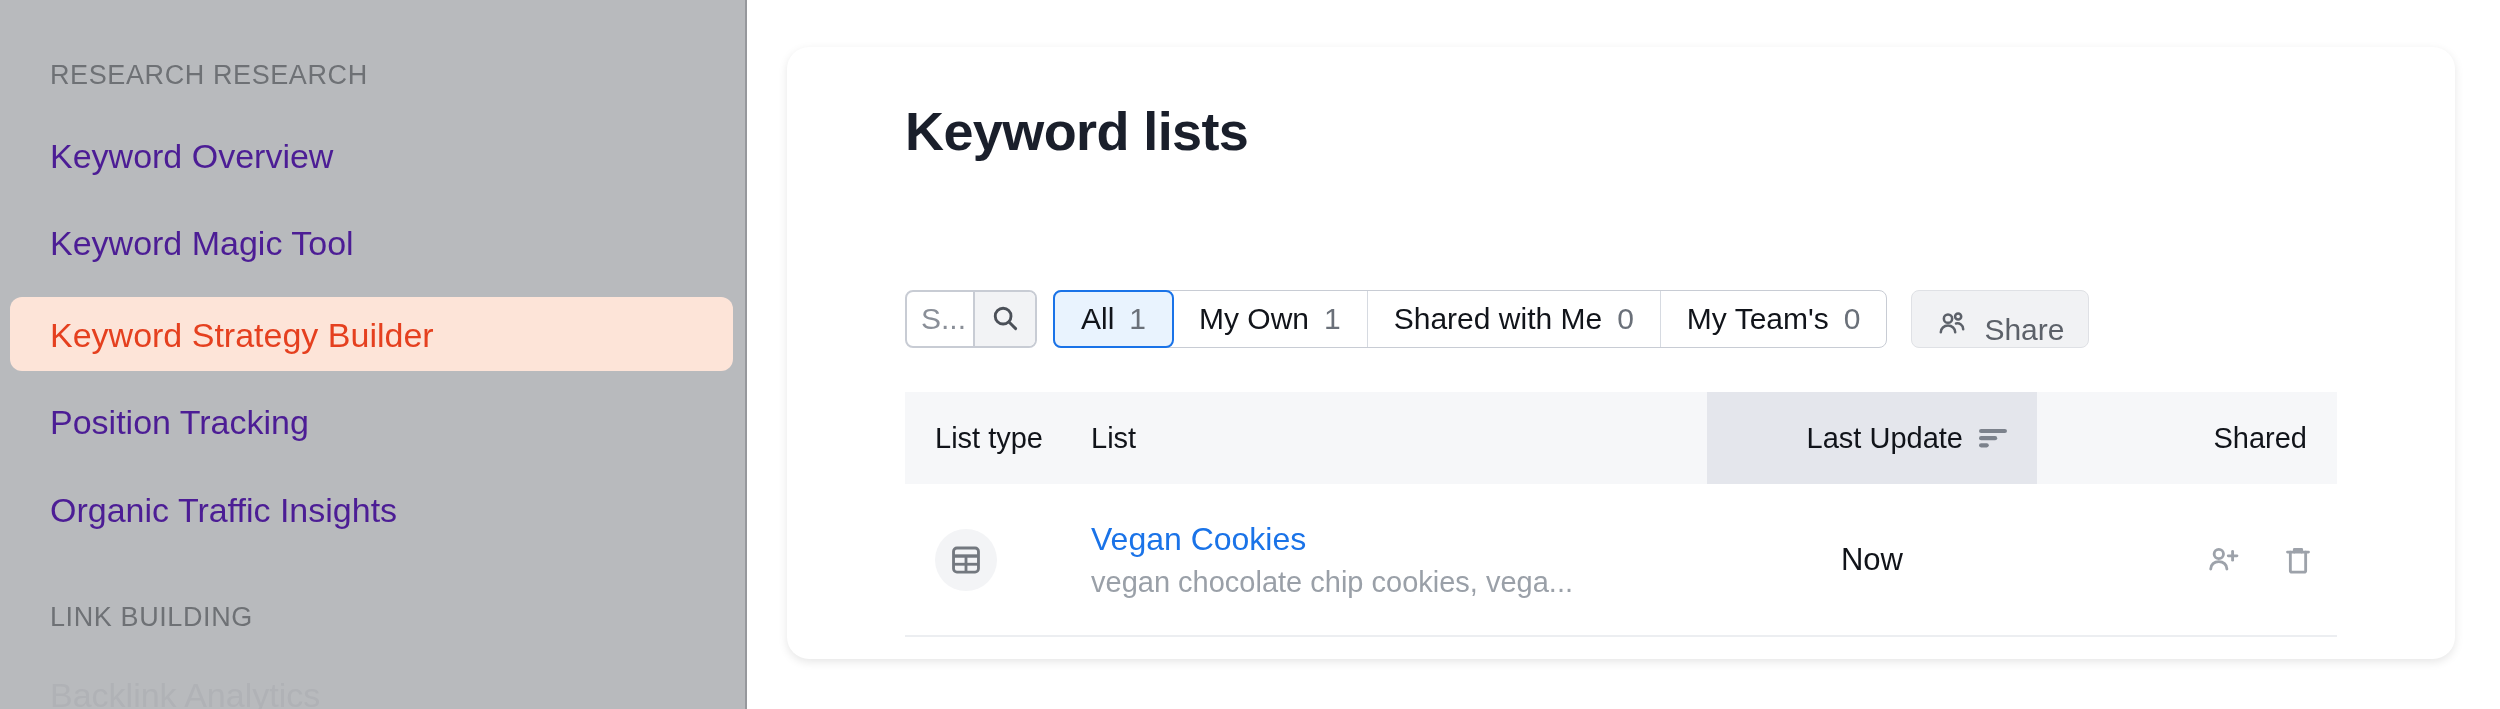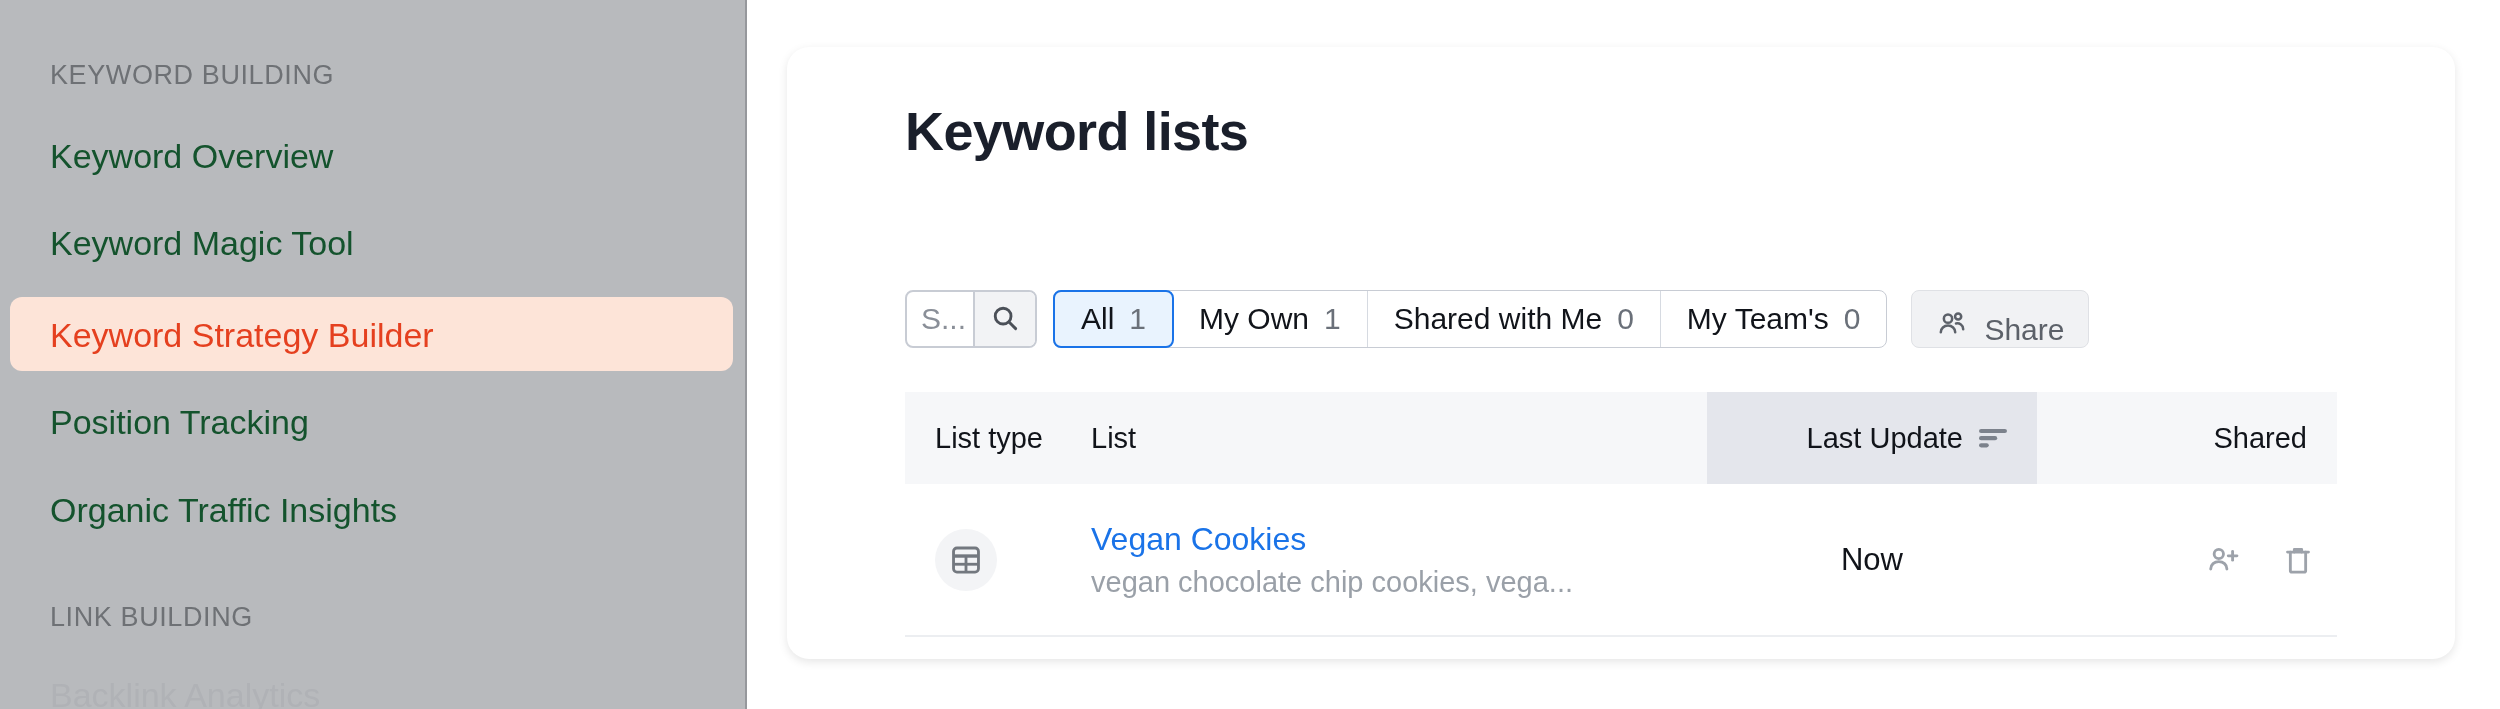--- a/index.html
+++ b/index.html
@@ -40,21 +40,21 @@
     font-size: 27px;
     letter-spacing: 0.6px;
     color: #6e7175;
     font-weight: 400;
     white-space: nowrap;
   }
   .nav-item {
     position: absolute;
     left: 50px;
     font-size: 34px;
-    color: #14532d;
+    color: #4c1d95;
     white-space: nowrap;
     font-weight: 400;
   }
   .nav-pill {
     position: absolute;
     left: 10px;
     width: 723px;
     height: 74px;
     border-radius: 12px;
     background: #fde4d8;
@@ -258,21 +258,21 @@
   .update-val { font-size: 31px; color: #11141a; }
   .action-icon { cursor: pointer; display: flex; }
 </style>
 </head>
 <body>
 
 <div id="screen">
 
   <div id="sidebar">
 
-    <div class="section-label" style="top:60px;">KEYWORD BUILDING</div>
+    <div class="section-label" style="top:60px;">RESEARCH RESEARCH</div>
 
     <div class="nav-item" style="top:137px;">Keyword Overview</div>
 
     <div class="nav-item" style="top:224px;">Keyword Magic Tool</div>
 
     <div class="nav-pill" style="top:297px;"></div>
     <div class="nav-item active" style="top:316px;">Keyword Strategy Builder</div>
 
     <div class="nav-item" style="top:403px;">Position Tracking</div>
 

